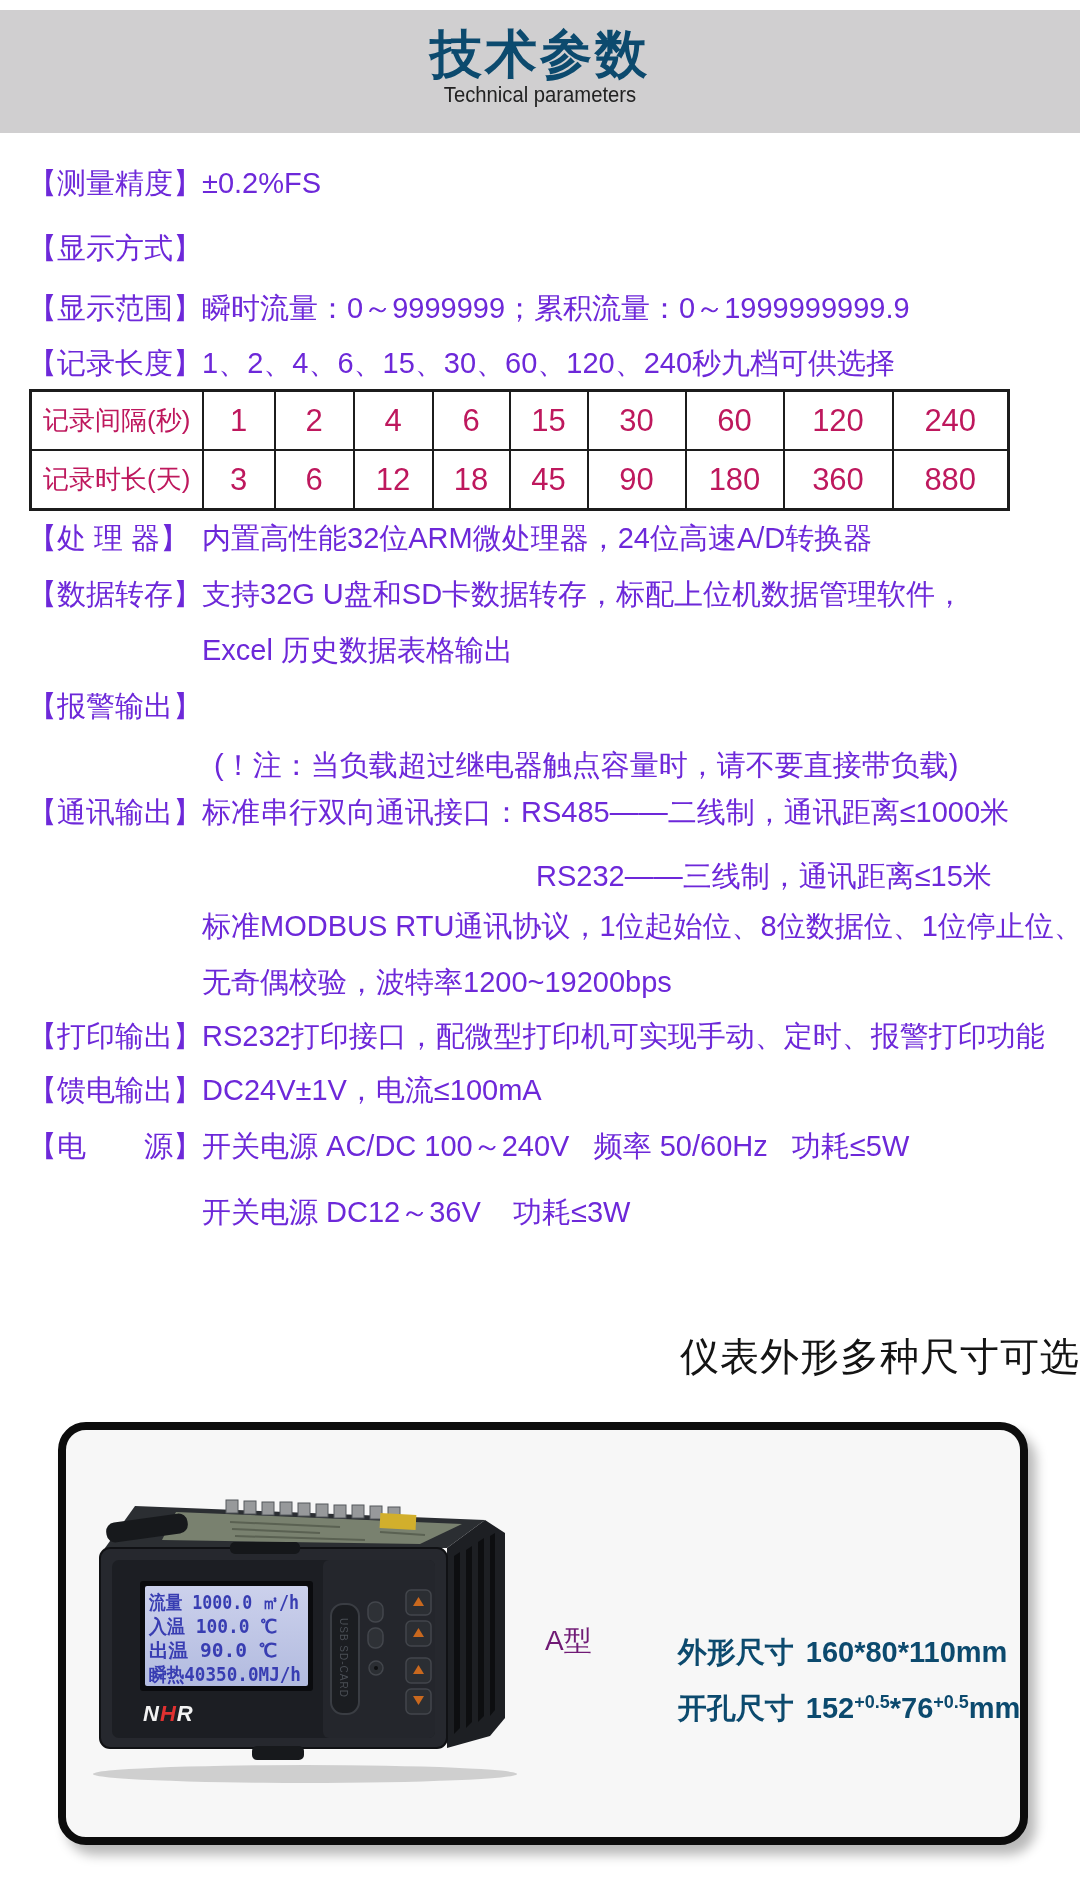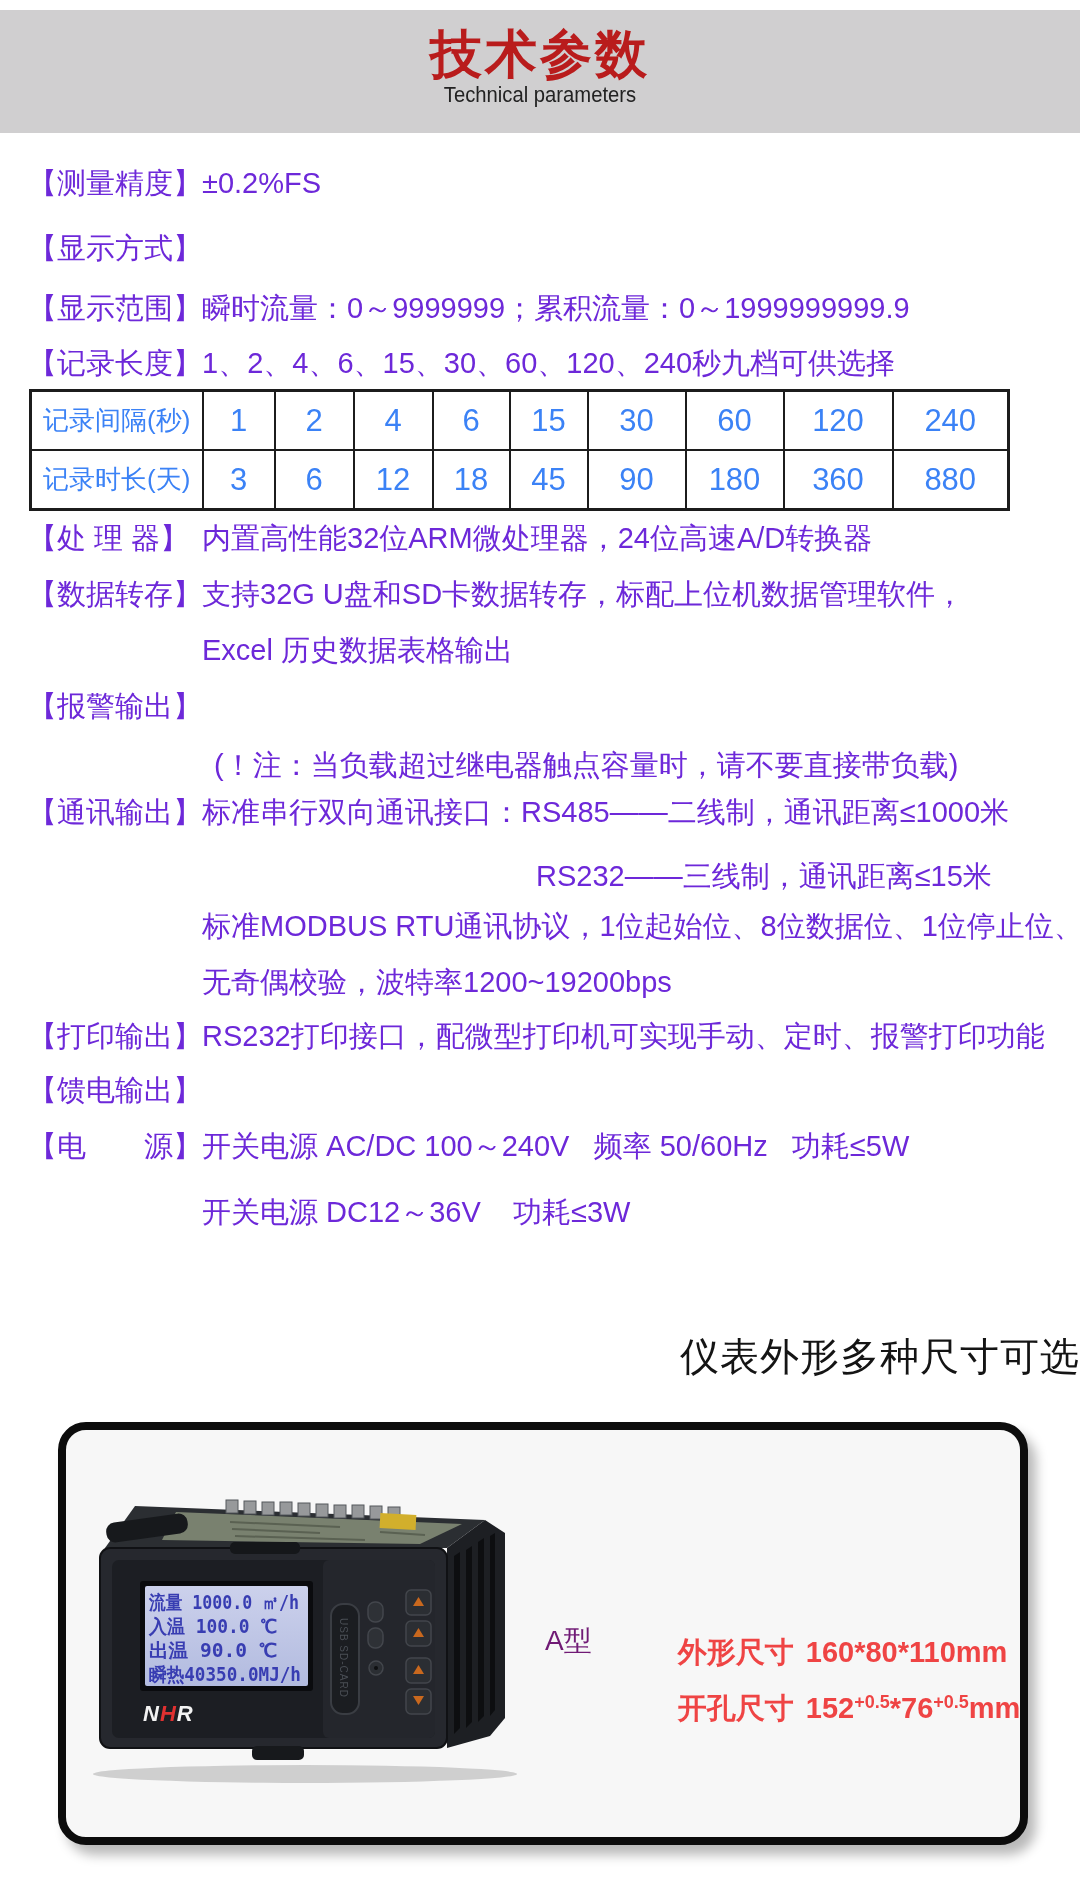--- a/index.html
+++ b/index.html
@@ -3,42 +3,42 @@
 <meta charset="utf-8">
 <style>
   html,body{margin:0;padding:0;}
   body{
     width:1080px;height:1882px;position:relative;background:#ffffff;
     font-family:"Liberation Sans","DejaVu Sans",sans-serif;color:#0d0d0d;
     overflow:hidden;
   }
   
   .band{position:absolute;left:0;top:10px;width:1080px;height:123px;background:#d0cfd0;text-align:center;}
-  .band .title{margin:0;padding-top:16px;font-size:52px;font-weight:bold;letter-spacing:3px;color:#b91c1c;line-height:56px;}
+  .band .title{margin:0;padding-top:16px;font-size:52px;font-weight:bold;letter-spacing:3px;color:#0c4a6e;line-height:56px;}
   .band .subtitle{margin:0;font-size:22px;color:#222;line-height:26px;transform:scaleX(.92);transform-origin:center;}
   
   .line{position:absolute;left:0;width:1080px;height:40px;line-height:40px;font-size:29px;white-space:pre;color:#6d28d9;}
   .line .lbl{position:absolute;left:28px;top:0;}
   .line .val{position:absolute;left:202px;top:0;}
   .line .val.ind-note{left:214px;}
   .line .val.ind-rs{left:536px;}
   
   table.rec{position:absolute;left:29px;top:389px;border-collapse:collapse;table-layout:fixed;
     border:3px solid #1c1c1c;}
   table.rec td{border:2px solid #1c1c1c;text-align:center;vertical-align:middle;height:57px;
-    font-size:31px;color:#3b82f6;padding:0;}
+    font-size:31px;color:#be185d;padding:0;}
   table.rec td.hd{font-size:26px;text-align:center;}
   
   .sec2-title{position:absolute;left:0;top:1330px;width:1080px;text-align:right;
     font-size:39px;color:#141414;letter-spacing:1px;}
   .card{position:absolute;left:58px;top:1422px;width:954px;height:407px;background:#f7f7f7;
     border:8px solid #0c0c0c;border-radius:28px;box-shadow:8px 10px 12px rgba(0,0,0,.28);}
   .model{position:absolute;left:545px;top:1622px;font-size:28px;color:#701a75;}
   .dims{position:absolute;left:660px;top:1598px;}
-  .dim-row{height:56px;line-height:36px;font-weight:bold;white-space:pre;color:#ef4444;}
+  .dim-row{height:56px;line-height:36px;font-weight:bold;white-space:pre;color:#0c4a6e;}
   .dim-label{display:inline-block;width:128px;font-size:29px;}
   .dim-value{font-size:29px;}
   .dim-value .sup{font-size:18px;position:relative;top:-10px;}
   .device-wrap{position:absolute;left:80px;top:1478px;width:450px;height:316px;}
 </style>
 </head>
 <body>
 
 <div class="band">
   <div class="title">技术参数</div>
@@ -131,20 +131,21 @@
 </div>
 <div class="line" style="top:962px">
   <span class="val">无奇偶校验，波特率1200~19200bps</span>
 </div>
 <div class="line" style="top:1016px">
   <span class="lbl">【打印输出】</span>
   <span class="val">RS232打印接口，配微型打印机可实现手动、定时、报警打印功能</span>
 </div>
 <div class="line" style="top:1070px">
   <span class="lbl">【馈电输出】</span>
+  <span class="val">DC24V±1V，电流≤100mA</span>
 </div>
 <div class="line" style="top:1126px">
   <span class="lbl">【电　　源】</span>
   <span class="val">开关电源 AC/DC 100～240V   频率 50/60Hz   功耗≤5W</span>
 </div>
 <div class="line" style="top:1192px">
   <span class="val">开关电源 DC12～36V    功耗≤3W</span>
 </div>
 
 <div class="sec2-title">仪表外形多种尺寸可选</div>

